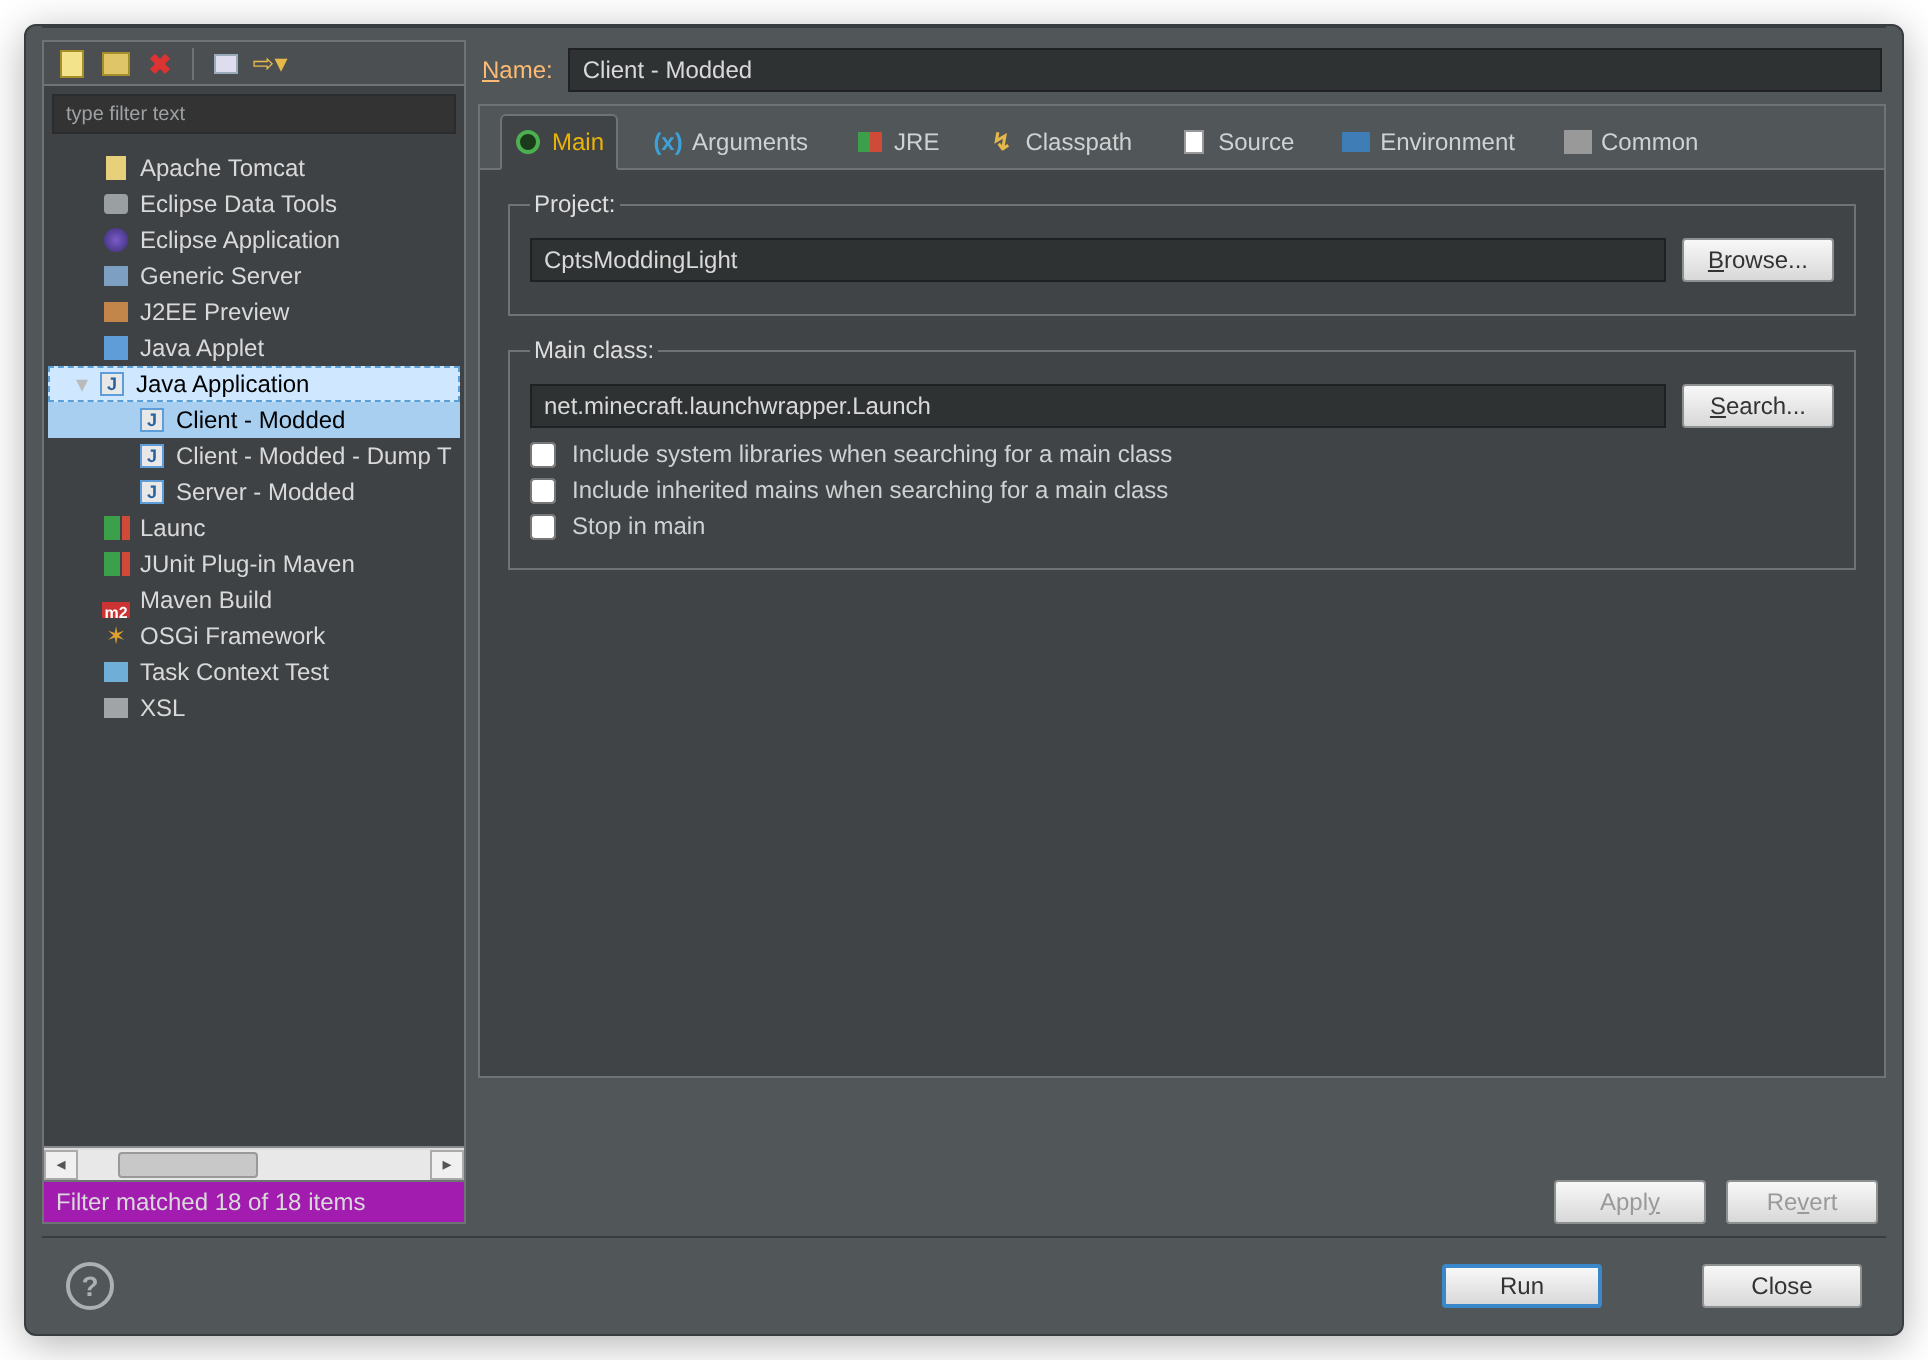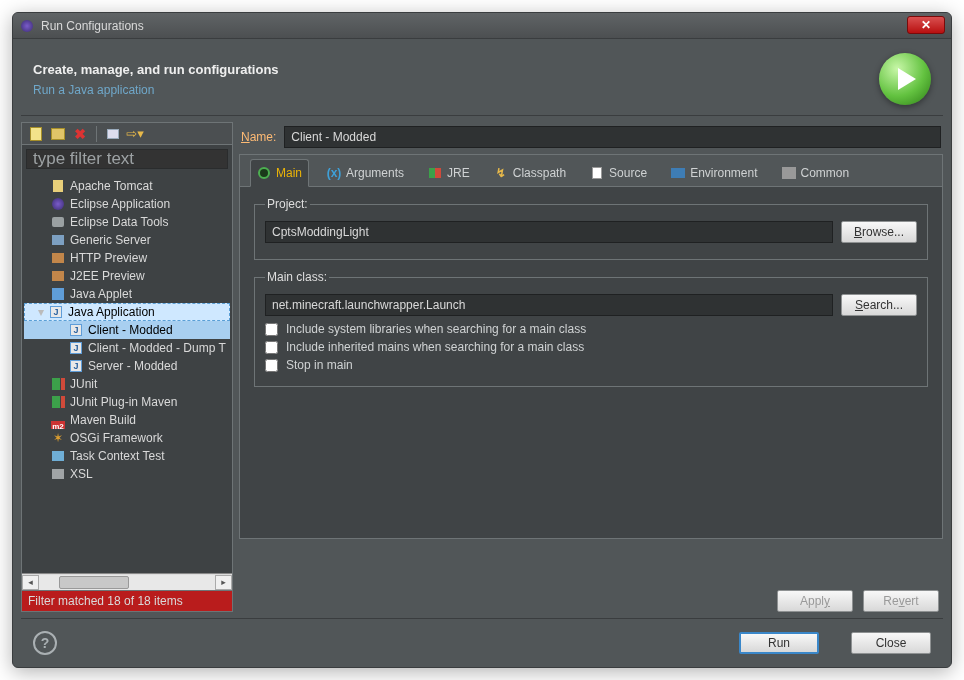--- a/index.html
+++ b/index.html
@@ -13,34 +13,34 @@
   .header-text h2 { color:#efefef; font-weight:bold; font-size:13px; margin-bottom:6px; }
   .header-text .sub { color:#6fa7c9; font-size:12px; }
   .runicon { width:52px;height:52px; border-radius:50%; background: radial-gradient(circle at 35% 30%, #c8f7a8, #63c240 55%, #2a7b14); display:flex;align-items:center;justify-content:center; box-shadow:0 2px 6px rgba(0,0,0,.4);}
   .runicon .tri { width:0;height:0;border-left:18px solid #fff; border-top:11px solid transparent; border-bottom:11px solid transparent; margin-left:4px; }
   .divider { height:1px; background:#3a3d3f; margin:0 8px; }
   .body { flex:1; display:flex; gap:6px; padding:6px 8px 0 8px; min-height:0; }
   .leftpanel { width:212px; display:flex; flex-direction:column; border:1px solid #6e7476; background:#3e4244; }
   .toolbar { height:22px; display:flex; align-items:center; gap:6px; padding:2px 6px; border-bottom:1px solid #6e7476; background:#4b4f51; }
   .toolbar .sep { width:1px;height:16px;background:#6e7476; margin:0 2px; }
   .tbicon { width:16px;height:16px;display:flex;align-items:center;justify-content:center; }
-  .filter { background:#333; border:1px solid #2a2c2d; color:#9da2a4; padding:2px 6px; margin:4px; font-size:17px; height:20px; display:flex; align-items:center; }
+  .filter { background:#333; border:1px solid #2a2c2d; color:#9da2a4; padding:2px 6px; margin:4px; font-size:10px; height:20px; display:flex; align-items:center; }
   .tree { flex:1; overflow:hidden; background:#3e4244; color:#d9d9d9; padding:4px 2px 4px 2px; }
   .tree .item { display:flex; align-items:center; height:18px; padding-left:26px; cursor:default; white-space:nowrap; overflow:hidden; }
   .tree .item.root { padding-left:26px; }
   .tree .item.child { padding-left:44px; }
   .tree .item .icn { width:16px;height:16px;margin-right:4px; display:flex;align-items:center;justify-content:center; font-size:10px;}
   .tree .item.hovered { background:#cfe8ff; color:#000; border:1px dashed #5a9fd6; height:18px; padding-left:25px; }
   .tree .item.selected { background:#a8cff0; color:#000; }
   .tree .caret { width:10px;display:inline-flex;justify-content:center;color:#bbb;margin-left:-14px;margin-right:2px; }
   .hscroll { height:17px; background:#ddd; display:flex; align-items:center; border-top:1px solid #888; }
   .hscroll .arrow { width:17px;height:15px;background:#f0f0f0;border:1px solid #aaa;display:flex;align-items:center;justify-content:center;color:#555;font-size:9px;}
   .hscroll .track { flex:1;height:15px;background:#e8e8e8;position:relative; }
   .hscroll .thumb { position:absolute;left:20px;width:70px;height:13px;top:1px;background:#c8c8c8;border:1px solid #999;border-radius:2px; }
-  .statusline { padding:3px 6px; color:#d9d9d9; background:#b91c1c; border-top:1px solid #6e7476; font-size:12px; }
+  .statusline { padding:3px 6px; color:#d9d9d9; background:#a21caf; border-top:1px solid #6e7476; font-size:12px; }
   .rightpanel { flex:1; display:flex; flex-direction:column; gap:6px; }
   .namerow { display:flex; align-items:center; gap:8px; padding:4px 2px 0 2px; }
   .namerow label { color:#fdba74; text-decoration: underline dotted transparent; }
   .namerow .ul { text-decoration:underline; }
   .txt { flex:1; background:#2f3233; color:#d9d9d9; border:1px solid #1f2122; padding:3px 6px; height:22px; }
   .tabarea { border:1px solid #6e7476; background:#404446; flex:1; display:flex; flex-direction:column; min-height:0; }
   .tabstrip { height:32px; display:flex; align-items:flex-end; gap:12px; padding:0 10px; border-bottom:1px solid #6e7476; background:#515658; }
   .tab { display:flex; align-items:center; gap:5px; color:#cfd2d3; padding:6px 6px; cursor:default; }
   .tab .ticn { width:14px;height:14px;display:flex;align-items:center;justify-content:center; }
   .tab.active { background:#404446; border:1px solid #6e7476; border-bottom:1px solid #404446; border-top-left-radius:3px;border-top-right-radius:3px; margin-bottom:-1px; color:#eab308;}
@@ -83,37 +83,21 @@
   .i-cp{color:#e6b84a;font-weight:bold;}
   .i-src{background:#fff;width:10px;height:12px;border:1px solid #999;}
   .i-env{background:#3e7db5;width:14px;height:10px;}
   .i-common{background:#999;width:14px;height:12px;}
 </style>
 </head>
 <body>
 
 <div class="window">
 
-  <div class="titlebar">
-    <span class="ticon">
-        <span class="i-eclipse"></span>
-      </span>
-    <span class="title">Run Configurations</span>
-    <div class="closebox">✕</div>
-  </div>
-
-  <div class="header">
-    <div class="header-text">
-      <h2>Create, manage, and run configurations</h2>
-      <div class="sub">Run a Java application</div>
-    </div>
-    <div class="runicon">
-        <div class="tri"></div>
-      </div>
-  </div>
+
   <div class="divider"></div>
 
   <div class="body">
 
     <div class="leftpanel">
       <div class="toolbar">
         <span class="tbicon">
             <span class="i-new"></span>
           </span>
         <span class="tbicon">
@@ -133,41 +117,35 @@
       <div class="filter">type filter text</div>
       <div class="tree">
         <div class="item root">
             <span class="icn">
               <span class="i-apache"></span>
             </span>
             <span>Apache Tomcat</span>
           </div>
         <div class="item root">
             <span class="icn">
+              <span class="i-db"></span>
+            </span>
+            <span>Eclipse Data Tools</span>
+          </div>
+        <div class="item root">
+            <span class="icn">
               <span class="i-eclipse"></span>
             </span>
             <span>Eclipse Application</span>
           </div>
         <div class="item root">
             <span class="icn">
-              <span class="i-db"></span>
-            </span>
-            <span>Eclipse Data Tools</span>
-          </div>
-        <div class="item root">
-            <span class="icn">
               <span class="i-srv"></span>
             </span>
             <span>Generic Server</span>
-          </div>
-        <div class="item root">
-            <span class="icn">
-              <span class="i-http"></span>
-            </span>
-            <span>HTTP Preview</span>
           </div>
         <div class="item root">
             <span class="icn">
               <span class="i-j2ee"></span>
             </span>
             <span>J2EE Preview</span>
           </div>
         <div class="item root">
             <span class="icn">
               <span class="i-applet"></span>
@@ -197,21 +175,21 @@
             <span class="icn">
               <span class="i-java">J</span>
             </span>
             <span>Server - Modded</span>
           </div>
         <div class="item root">
             <span class="icn">
               <span class="i-junit"></span>
               <span class="i-junit2"></span>
             </span>
-            <span>JUnit</span>
+            <span>Launc</span>
           </div>
         <div class="item root">
             <span class="icn">
               <span class="i-junit"></span>
               <span class="i-junit2"></span>
             </span>
             <span>JUnit Plug-in Maven</span>
           </div>
         <div class="item root">
             <span class="icn">
@@ -336,18 +314,18 @@
         <div class="btn disabled">Appl<span class="ul">y</span></div>
         <div class="btn disabled">Re<span class="ul">v</span>ert</div>
       </div>
     </div>
   </div>
 
   <div class="divider" style="margin-top:6px;"></div>
 
   <div class="footer">
     <div class="help">?</div>
-    <div style="display:flex;gap:6px;">
+    <div style="display:flex;gap:24px;">
       <div class="btn primary" style="min-width:80px;">Run</div>
       <div class="btn" style="min-width:80px;margin-left:26px;">Close</div>
     </div>
   </div>
 </div>
 
 </body></html>

